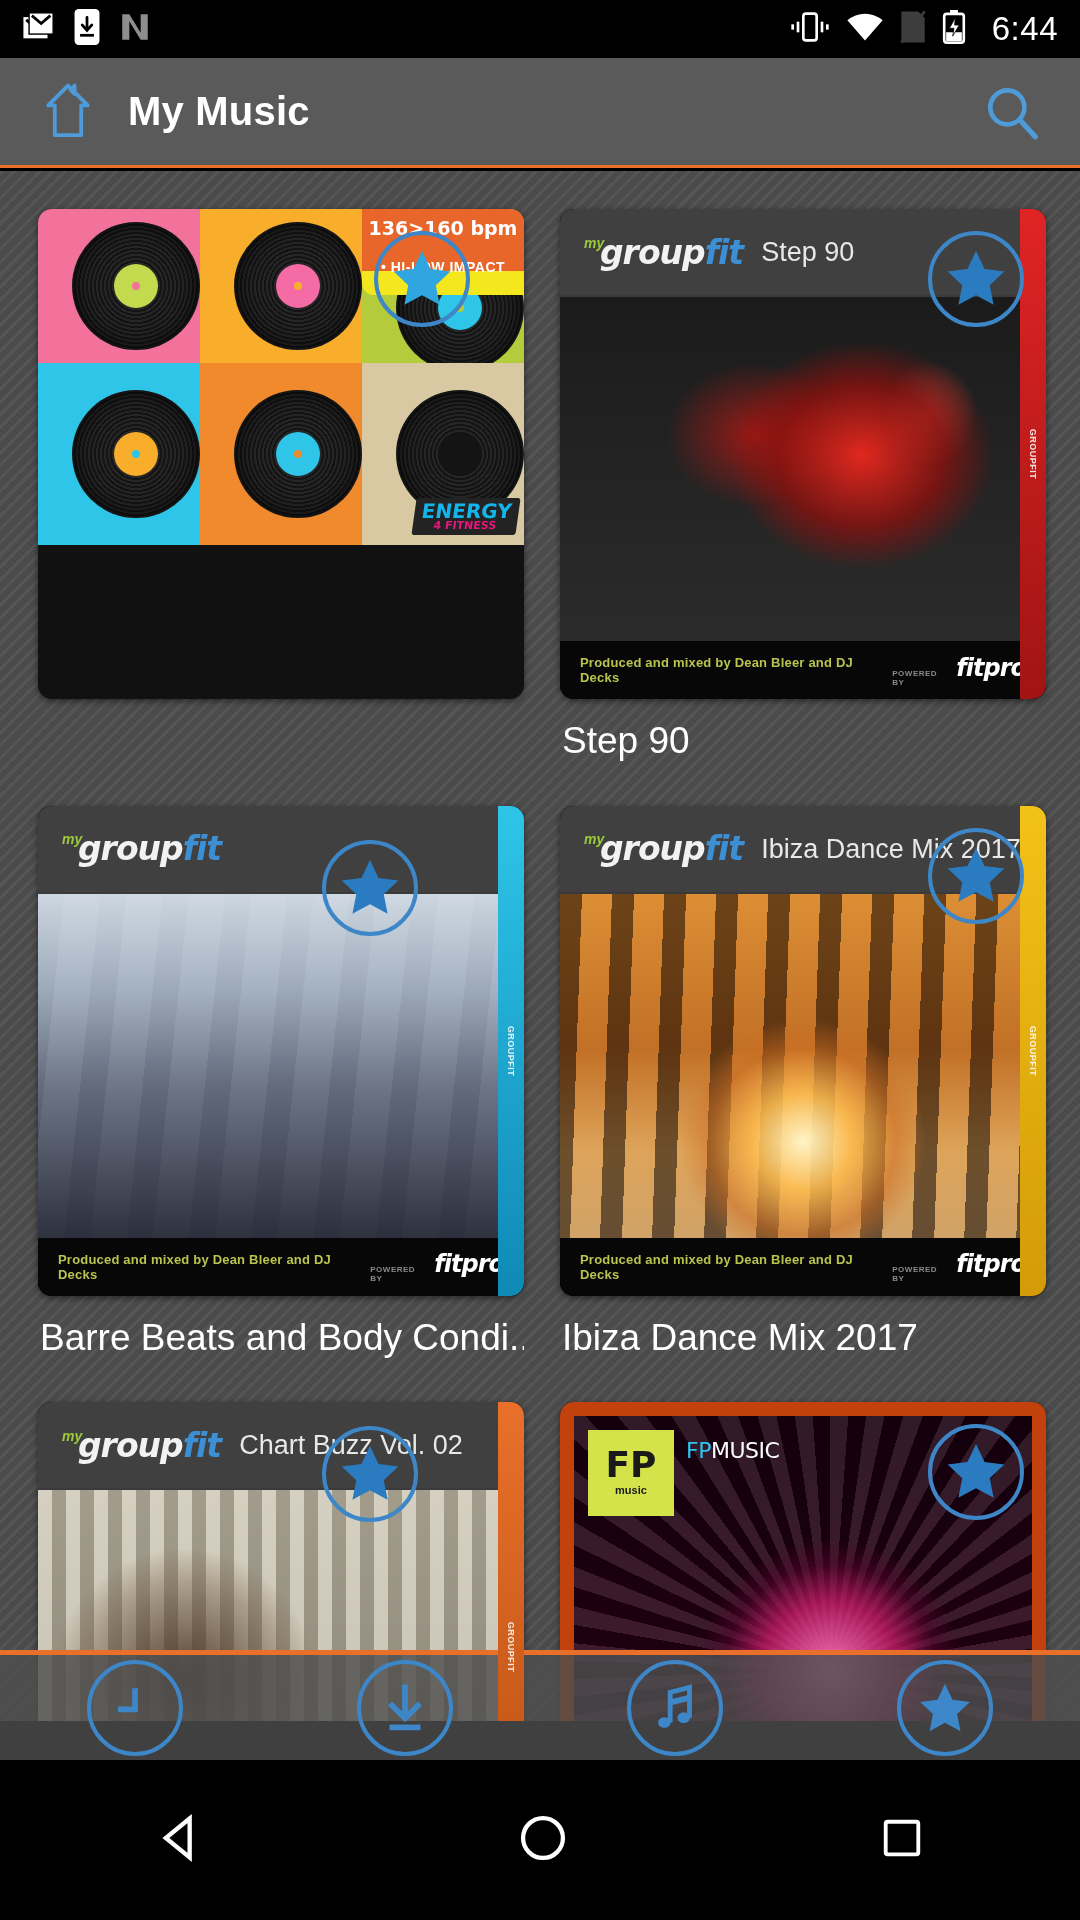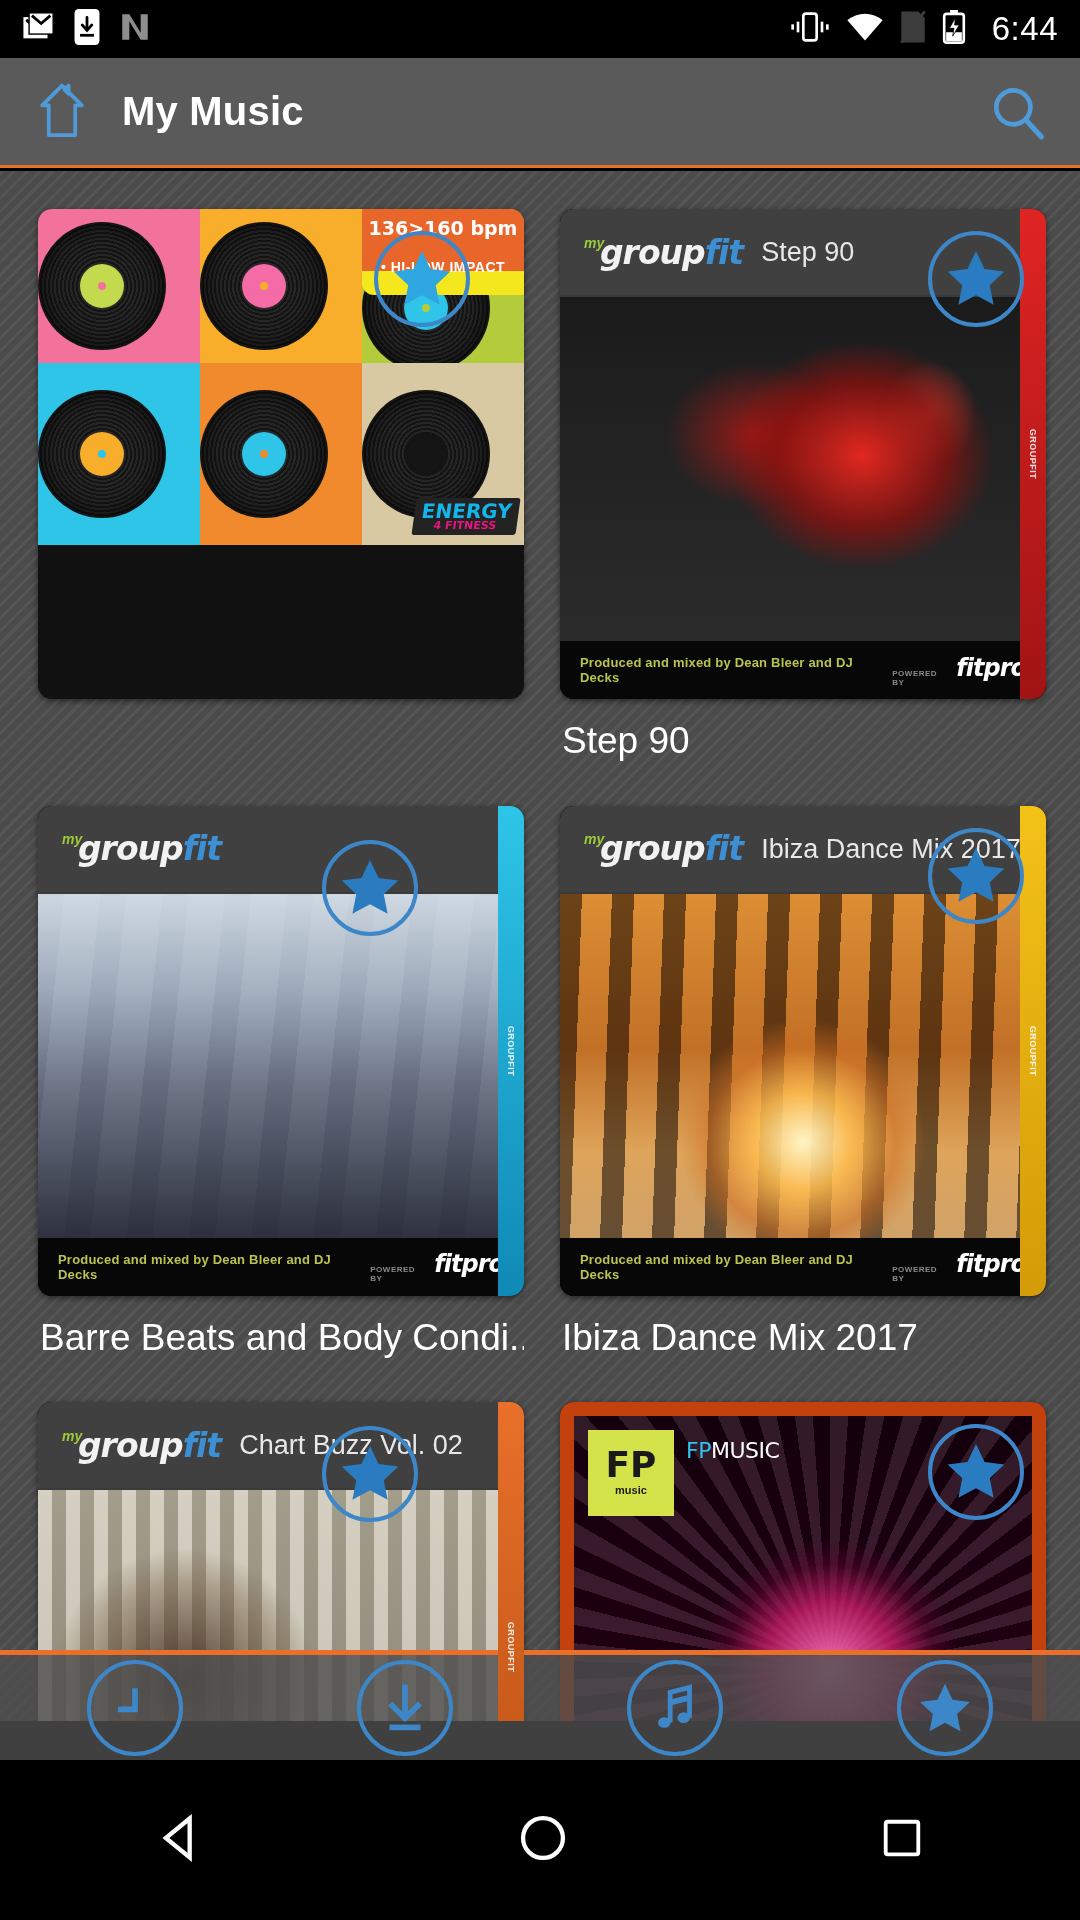--- a/index.html
+++ b/index.html
@@ -17,21 +17,21 @@
     background:#000; display:flex; align-items:center; padding:0 22px;
   }
   .sb-left{ display:flex; align-items:center; gap:18px; }
   .sb-right{ margin-left:auto; display:flex; align-items:center; gap:16px; }
   .sb-time{ color:#fff; font-size:33px; font-weight:400; letter-spacing:0.5px; margin-left:10px;}
   .ic{ display:block; }
 
   
   .appbar{
     position:absolute; top:58px; left:0; width:1080px; height:110px;
-    background:#5a5a5a; display:flex; align-items:center; padding:0 24px;
+    background:#5a5a5a; display:flex; align-items:center; padding:0 30px;
     border-bottom:3px solid #e8702a;
   }
   .home-btn{ width:76px; height:76px; display:flex; align-items:center; justify-content:center; }
   .appbar-title{ color:#fff; font-size:40px; font-weight:600; margin-left:22px; letter-spacing:0.2px;}
   .search-btn{ margin-left:auto; width:76px; height:76px; display:flex; align-items:center; justify-content:center;}
 
   
   .content{
     position:absolute; top:171px; left:0; width:1080px; height:1550px;
     background:
@@ -62,21 +62,21 @@
   
   .fav{
     position:absolute; width:96px; height:96px; border-radius:50%;
     border:4px solid #3d87c9; display:flex; align-items:center; justify-content:center;
     top:22px; right:22px; z-index:6;
   }
   .fav svg{ display:block; }
 
   
   .op{ display:grid; grid-template-columns:1fr 1fr 1fr; grid-template-rows:1.05fr 1.25fr 1.05fr; width:100%; height:100%; }
-  .op-cell{ position:relative; display:flex; align-items:center; justify-content:flex-start; overflow:hidden;}
+  .op-cell{ position:relative; display:flex; align-items:center; justify-content:flex-end; overflow:hidden;}
   .op-mid{ grid-column:1 / span 3; background:#fff; display:flex; flex-direction:column; align-items:center; justify-content:center;}
   .op-our{ font-family:"DejaVu Sans", sans-serif; font-weight:bold; font-size:64px; color:#2f2f2f; letter-spacing:4px; line-height:1;}
   .op-pl{ font-family:"DejaVu Sans", sans-serif; font-weight:bold; font-size:38px; color:#2f2f2f; letter-spacing:5px; margin-top:6px;}
   .vinyl{
     width:128px; height:128px; border-radius:50%;
     background:
       radial-gradient(circle at 50% 50%, transparent 0 18%, rgba(255,255,255,0.07) 18% 19%, transparent 19% 100%),
       repeating-radial-gradient(circle at 50% 50%, #141414 0px, #141414 2px, #262626 2px, #262626 4px),
       #141414;
     display:flex; align-items:center; justify-content:center;

